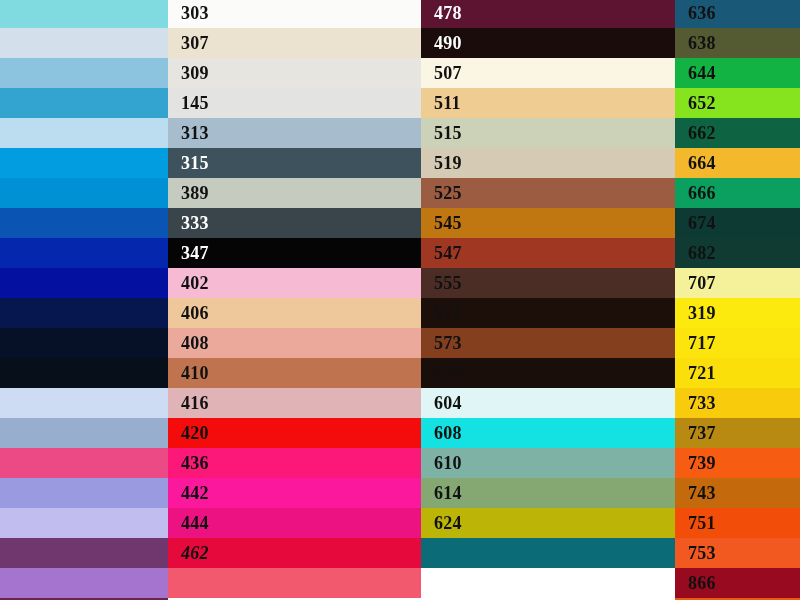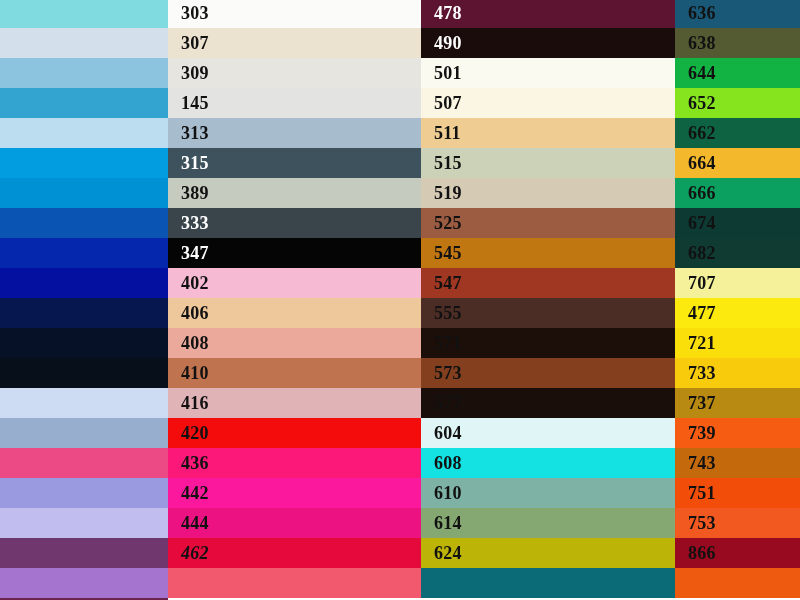--- a/index.html
+++ b/index.html
@@ -138,23 +138,20 @@
       </div>
       <div class="row" title="#f3596e" style="background: rgb(243, 89, 110);"></div>
     </div>
     <div class="swatch-col col-2" style="width: 254px;">
       <div class="row clip-top" title="#5c1430" style="background: rgb(92, 20, 48);">
         <span class="row-label lbl-light">478</span>
       </div>
       <div class="row" title="#1a0c0a" style="background: rgb(26, 12, 10);">
         <span class="row-label lbl-light">490</span>
       </div>
-      <div class="row" title="#fbfaf0" style="background: rgb(251, 250, 240);">
-        <span class="row-label lbl-dark">501</span>
-      </div>
       <div class="row" title="#fbf6e3" style="background: rgb(251, 246, 227);">
         <span class="row-label lbl-dark">507</span>
       </div>
       <div class="row" title="#efcd92" style="background: rgb(239, 205, 146);">
         <span class="row-label lbl-dark">511</span>
       </div>
       <div class="row" title="#ccd2b7" style="background: rgb(204, 210, 183);">
         <span class="row-label lbl-dark">515</span>
       </div>
       <div class="row" title="#d5cab4" style="background: rgb(213, 202, 180);">
@@ -223,21 +220,24 @@
       <div class="row" title="#0e3a34" style="background: rgb(14, 58, 52);">
         <span class="row-label lbl-dark">674</span>
       </div>
       <div class="row" title="#103b32" style="background: rgb(16, 59, 50);">
         <span class="row-label lbl-dark">682</span>
       </div>
       <div class="row" title="#f4f19a" style="background: rgb(244, 241, 154);">
         <span class="row-label lbl-dark">707</span>
       </div>
       <div class="row" title="#fce90e" style="background: rgb(252, 233, 14);">
-        <span class="row-label lbl-dark">477</span>
+        <span class="row-label lbl-dark">319</span>
+      </div>
+      <div class="row" title="#fbe50c" style="background: rgb(251, 229, 12);">
+        <span class="row-label lbl-dark">717</span>
       </div>
       <div class="row" title="#fbdf0a" style="background: rgb(251, 223, 10);">
         <span class="row-label lbl-dark">721</span>
       </div>
       <div class="row" title="#f9cb0d" style="background: rgb(249, 203, 13);">
         <span class="row-label lbl-dark">733</span>
       </div>
       <div class="row" title="#b88a12" style="background: rgb(184, 138, 18);">
         <span class="row-label lbl-dark">737</span>
       </div>

